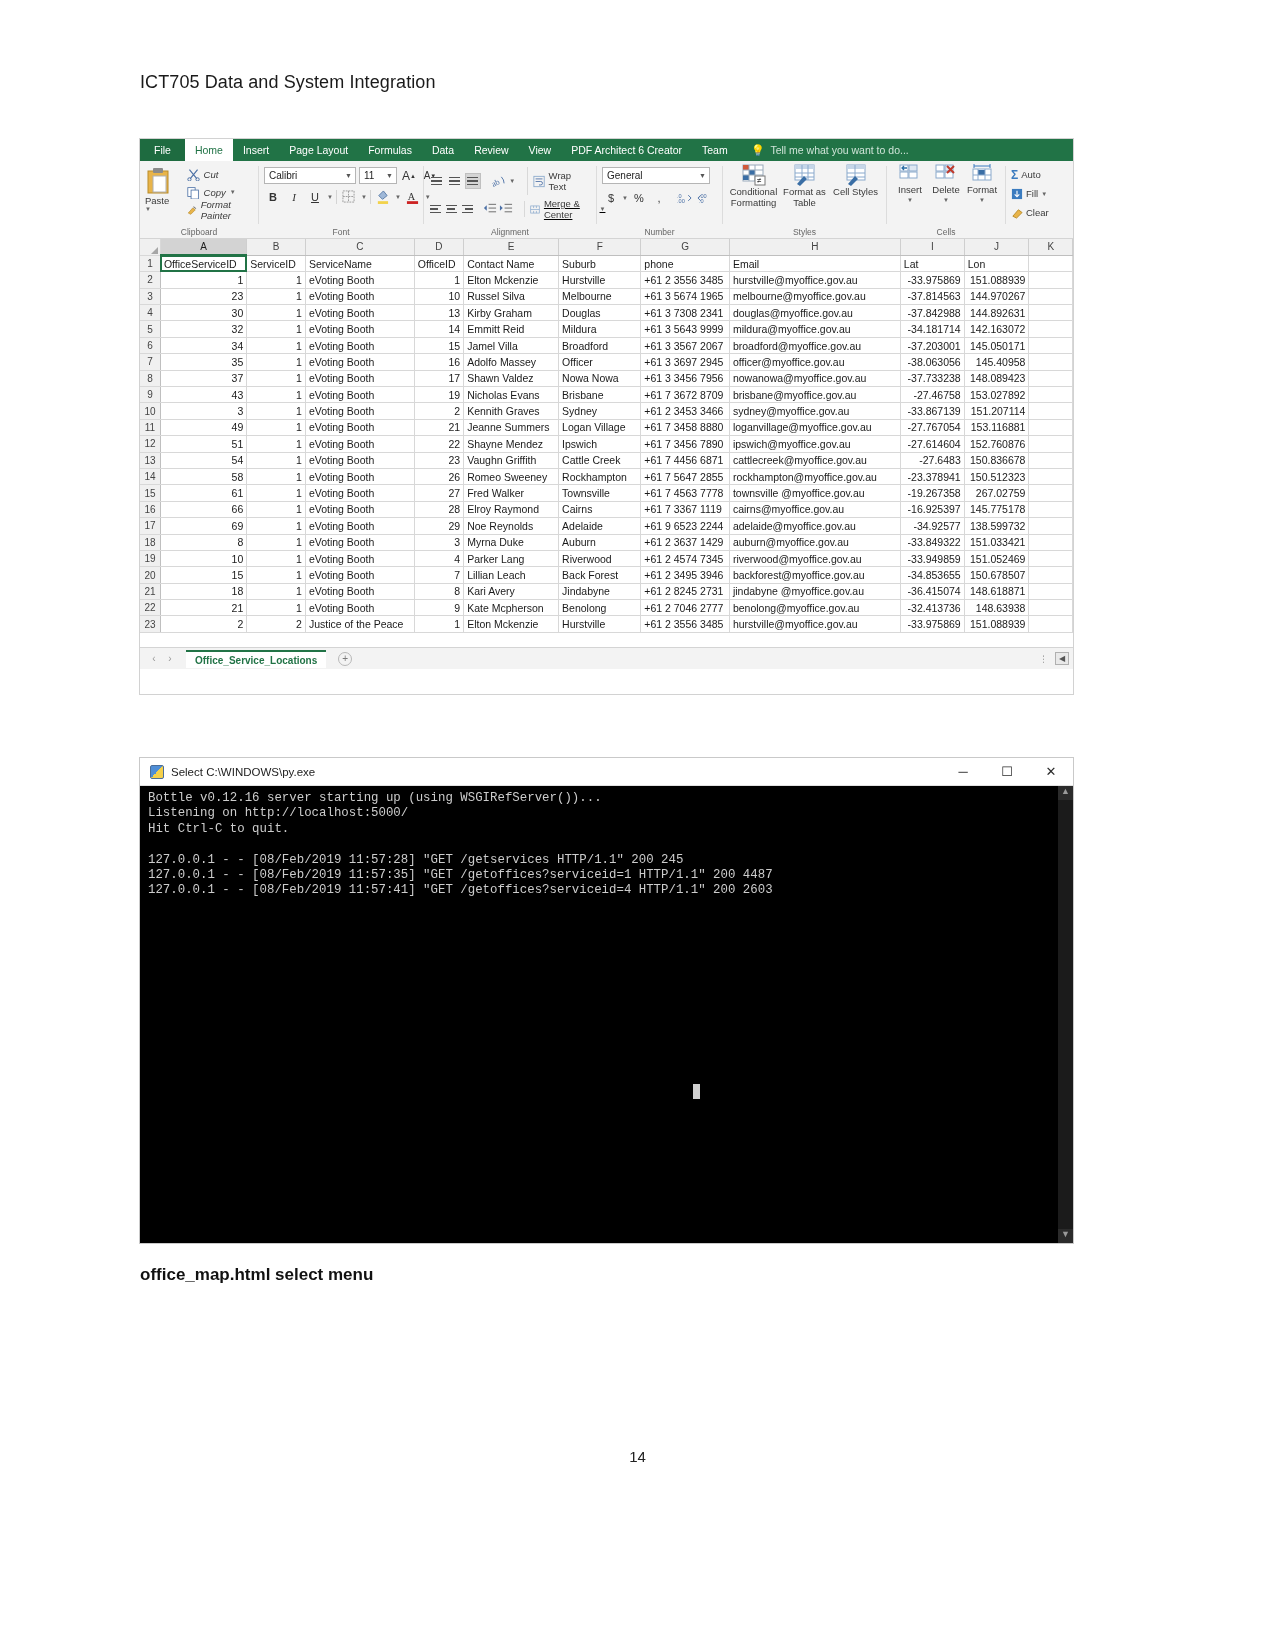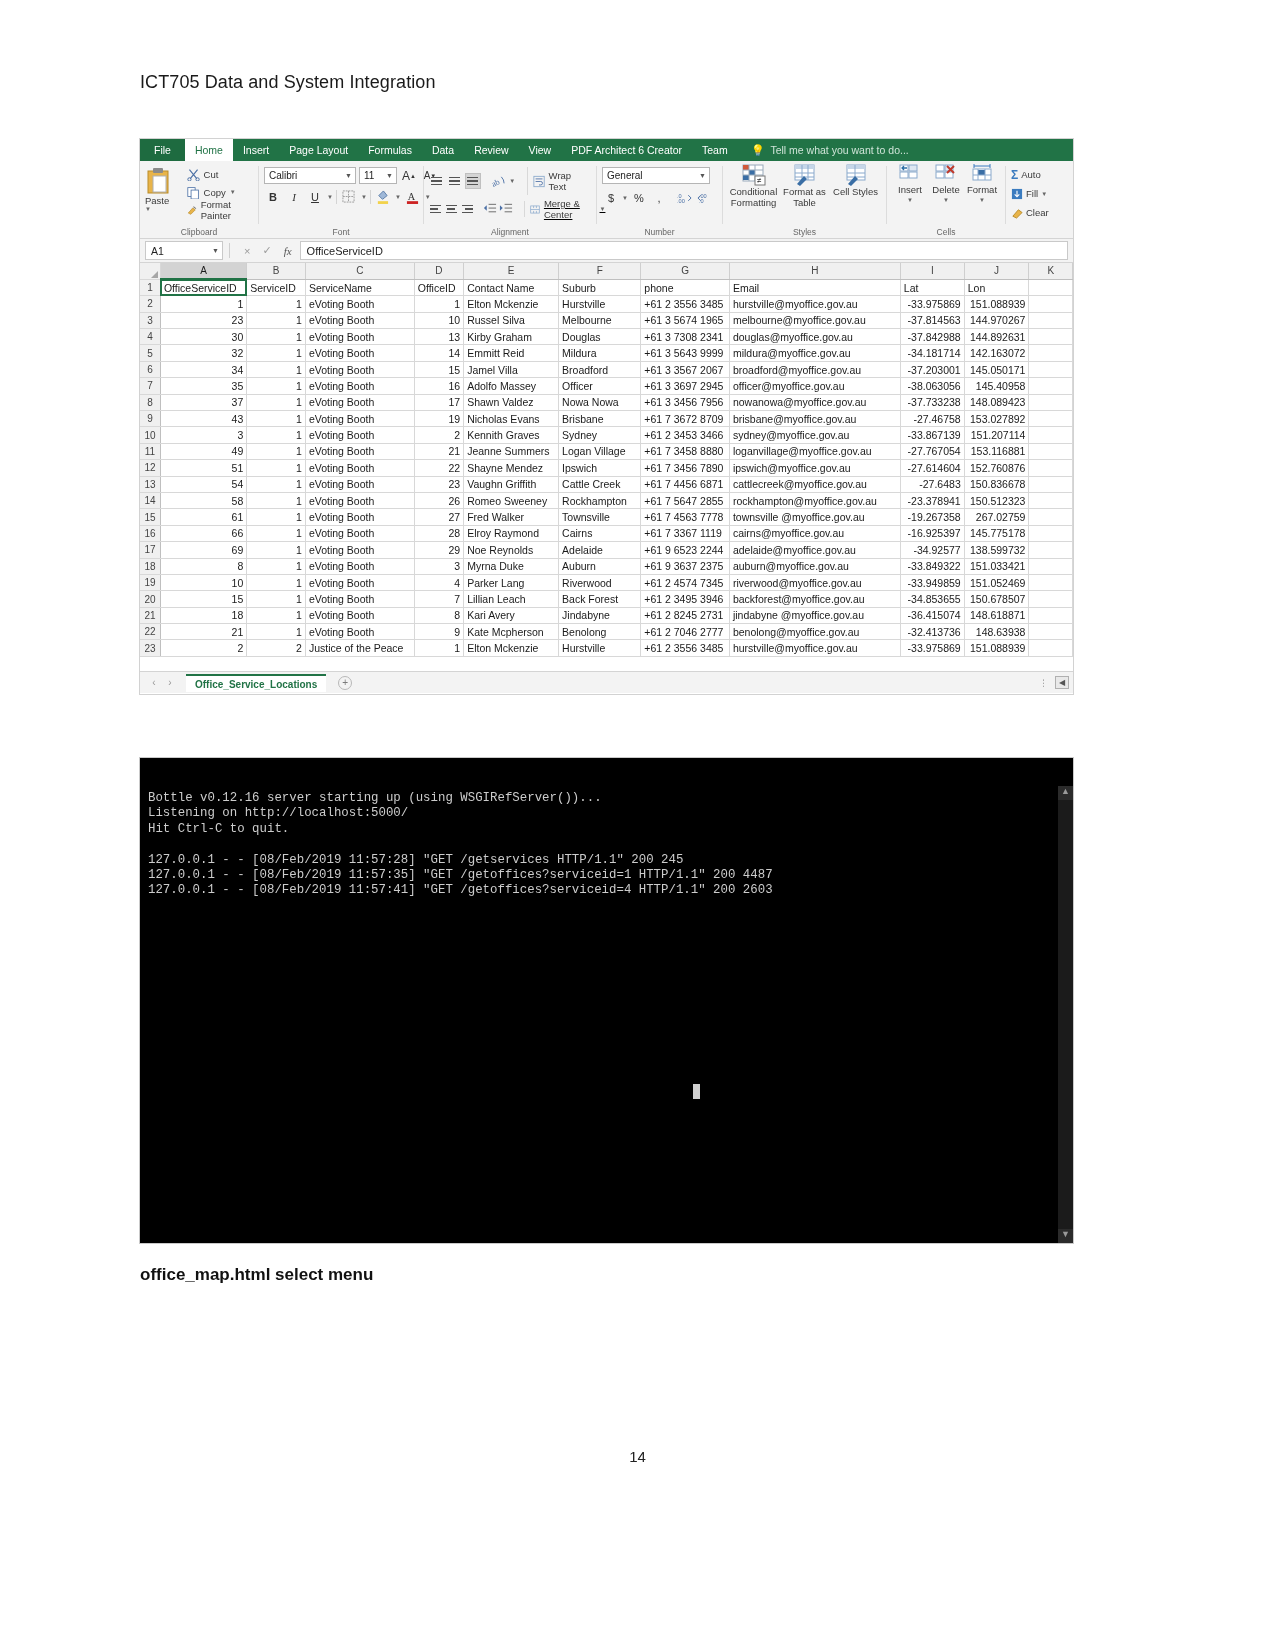--- a/index.html
+++ b/index.html
@@ -263,21 +263,21 @@
         <div class="rbody">
           <div class="big-btn">
             <svg width="26" height="28" viewBox="0 0 26 28">
               <rect x="3" y="4" width="20" height="22" fill="#e8b44a" stroke="#b98b28"></rect>
               <rect x="8" y="1" width="10" height="5" rx="1" fill="#8a8a8a"></rect>
               <rect x="8" y="9" width="13" height="16" fill="#ffffff" stroke="#b0b0b0"></rect>
             </svg>
             <span>Paste</span>
             <span class="dd-caret">▼</span>
           </div>
-          <div class="clip-col" style="margin-left:3px;">
+          <div class="clip-col" style="margin-left:3px;font-style:italic;">
             <div class="small-btn">
               <svg width="13" height="13" viewBox="0 0 16 16">
                 <path d="M3 2 L12 13 M13 2 L4 13" stroke="#4a6fa5" fill="none" stroke-width="1.4"></path>
                 <circle cx="3" cy="14" r="2" fill="none" stroke="#4a6fa5" stroke-width="1.2"></circle>
                 <circle cx="13" cy="14" r="2" fill="none" stroke="#4a6fa5" stroke-width="1.2"></circle>
               </svg>
               <span>Cut</span>
             </div>
             <div class="small-btn">
               <svg width="13" height="13" viewBox="0 0 16 16">
@@ -561,35 +561,20 @@
             <svg width="12" height="12" viewBox="0 0 13 13">
               <path d="M2 10 L8 3 L12 6 L6 12 Z" fill="#e8b44a" stroke="#b98b28"></path>
             </svg>
             <span>Clear</span>
           </div>
         </div>
         <div class="rlabel"></div>
       </div>
     </div>
 
-    <div class="xl-formulabar">
-      <div class="namebox">
-        <span>A1</span>
-        <span class="cap-dd">▼</span>
-      </div>
-      <div class="fb-sep"></div>
-      <div class="fb-btns">
-        <span>×</span>
-        <span>✓</span>
-        <span class="fb-fx">fx</span>
-      </div>
-      <div class="fb-input">
-        <span>OfficeServiceID</span>
-      </div>
-    </div>
 
     <div class="xl-grid-wrap">
       <table class="grid">
         <colgroup>
           <col style="width:22px">
             <col style="width:90px">
             <col style="width:62px">
             <col style="width:113px">
           <col style="width:52px">
             <col style="width:98px">
@@ -856,21 +841,21 @@
               <td class="txt"></td>
             </tr>
             <tr>
               <td class="rowhdr">18</td>
               <td class="num">8</td>
               <td class="num">1</td>
               <td class="txt">eVoting Booth</td>
               <td class="num">3</td>
               <td class="txt">Myrna Duke</td>
               <td class="txt">Auburn</td>
-              <td class="txt">+61 9 3637 2375</td>
+              <td class="txt">+61 2 3637 1429</td>
               <td class="txt">auburn@myoffice.gov.au</td>
               <td class="num">-33.849322</td>
               <td class="num">151.033421</td>
               <td class="txt"></td>
             </tr>
             <tr>
               <td class="rowhdr">19</td>
               <td class="num">10</td>
               <td class="num">1</td>
               <td class="txt">eVoting Booth</td>
@@ -950,20 +935,29 @@
       <div class="add-sheet">+</div>
       <div class="hscroll">
         <span class="hs-dots">⋮</span>
         <span class="hs-box">◀</span>
       </div>
     </div>
   </div>
 
 
   <div class="console">
+    <div class="con-title">
+      <span class="con-ico"></span>
+      <span>Select C:\WINDOWS\py.exe</span>
+      <div class="con-winbtns">
+        <div>─</div>
+        <div>☐</div>
+        <div>✕</div>
+      </div>
+    </div>
     <div class="con-body">Bottle v0.12.16 server starting up (using WSGIRefServer())...
 Listening on http://localhost:5000/
 Hit Ctrl-C to quit.
 
 127.0.0.1 - - [08/Feb/2019 11:57:28] "GET /getservices HTTP/1.1" 200 245
 127.0.0.1 - - [08/Feb/2019 11:57:35] "GET /getoffices?serviceid=1 HTTP/1.1" 200 4487
 127.0.0.1 - - [08/Feb/2019 11:57:41] "GET /getoffices?serviceid=4 HTTP/1.1" 200 2603</div>
     <div class="con-caret"></div>
     <div class="con-scroll">
       <div>▲</div>

